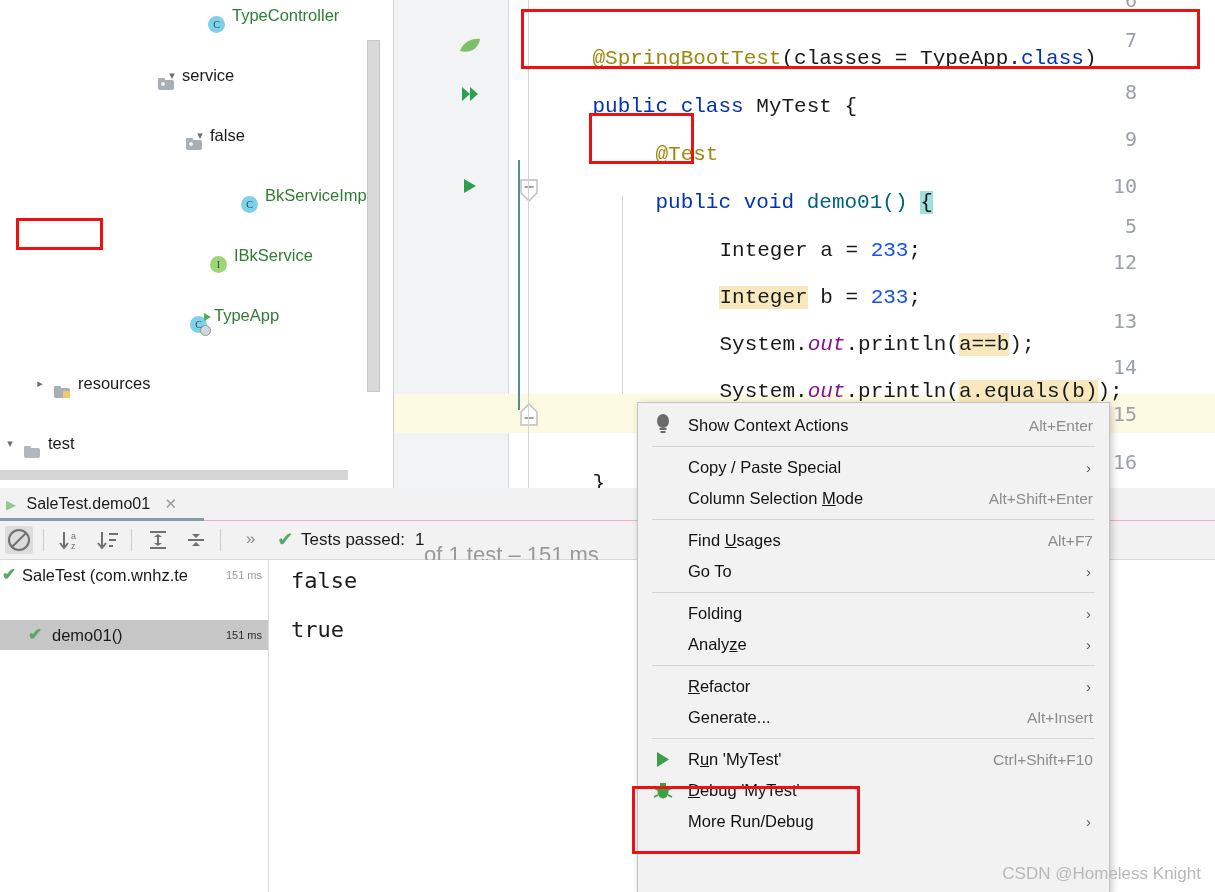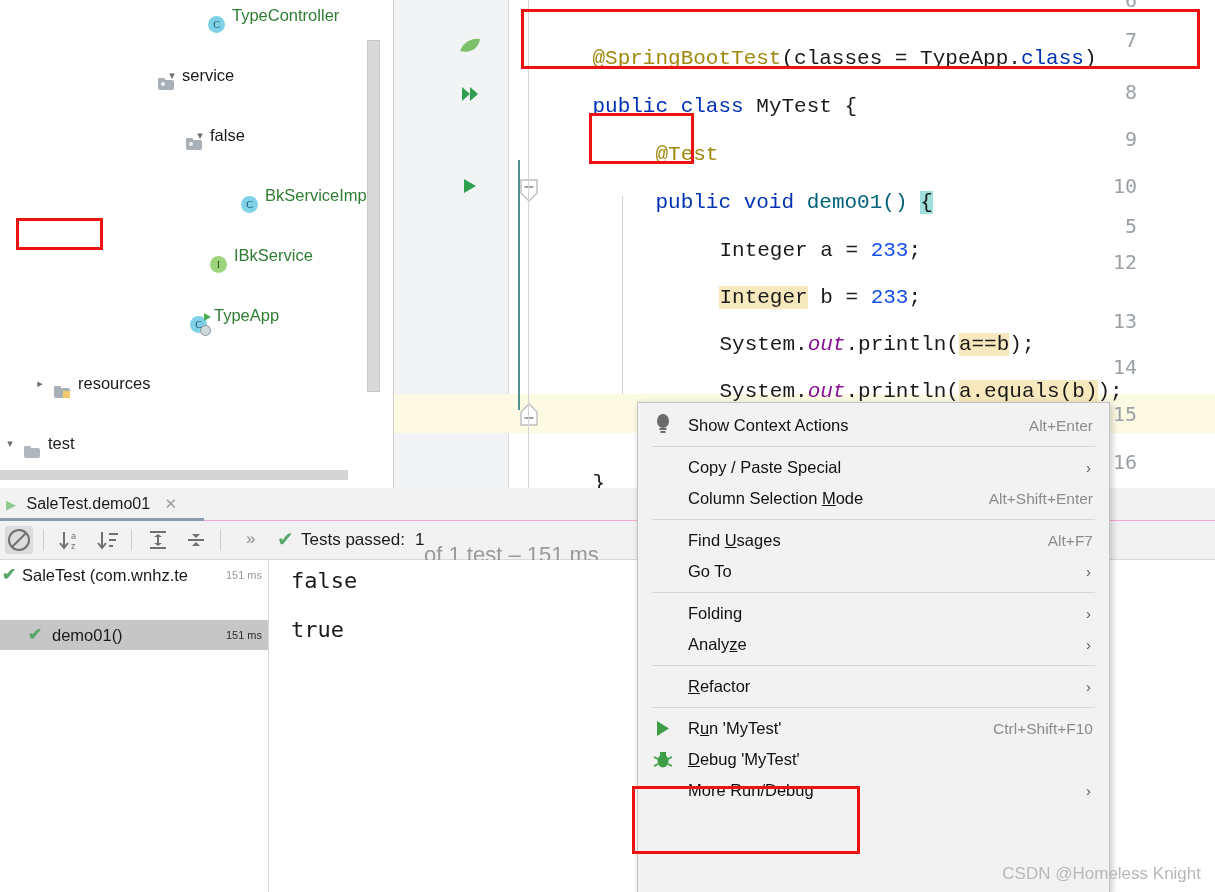--- a/index.html
+++ b/index.html
@@ -397,20 +397,24 @@
     <span class="marrow">›</span>
   </div>
 
   <div class="msep"></div>
 
   <div class="mi">
     <span class="mlabel"><u>R</u>efactor</span>
     <span class="marrow">›</span>
   </div>
 
+  <div class="mi">
+    <span class="mlabel">Generate...</span>
+    <span class="maccel">Alt+Insert</span>
+  </div>
 
   <div class="msep"></div>
 
   <div class="mi">
     <span class="micon">
       <svg width="22" height="31" viewBox="0 0 22 31">
           <path d="M5 8 L17 15.5 L5 23 Z" fill="#3d9e45"></path>
         </svg>
     </span>
     <span class="mlabel">R<u>u</u>n 'MyTest'</span>

